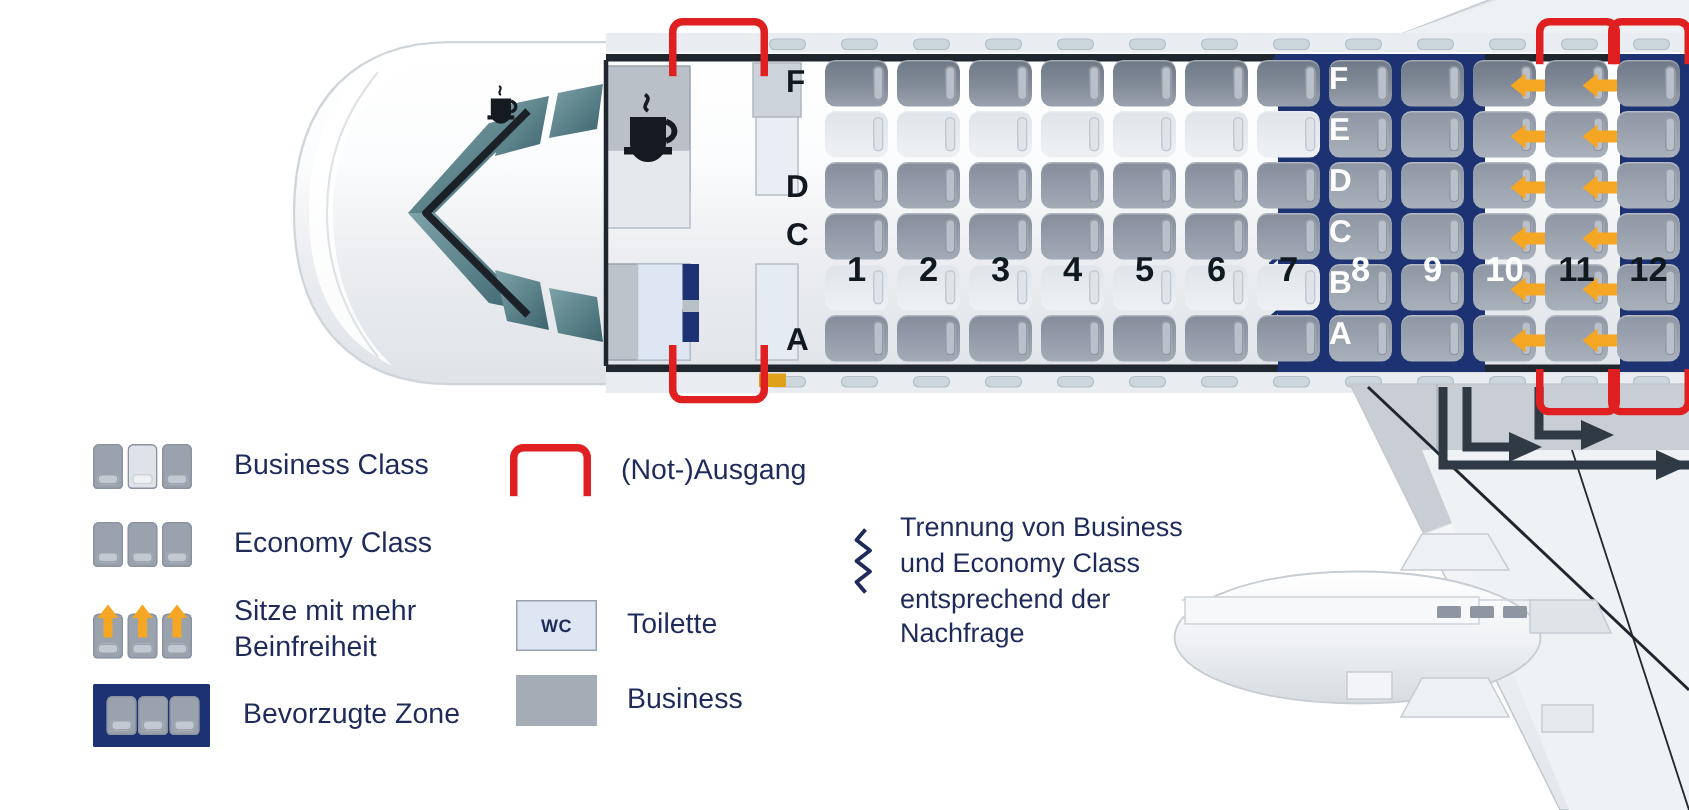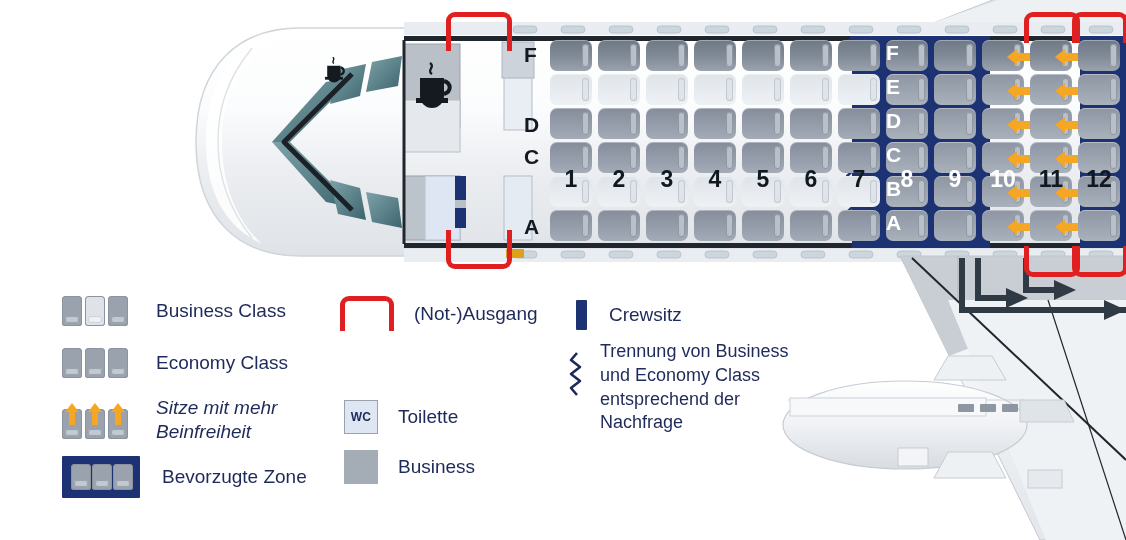--- a/index.html
+++ b/index.html
@@ -78,21 +78,21 @@
   .mini-seat.light::after{background:#eef0f3;box-shadow:0 0 0 1px #cdd2d9 inset;}
 
   .mini-frame{
     position:relative;width:78px;height:42px;background:#1c3272;
     display:flex;align-items:center;justify-content:center;border-radius:1px;
   }
 
   .mini-exit{width:44px;height:30px;border:5px solid #e02020;border-bottom:none;border-radius:9px 9px 0 0;}
 
   .mini-box{
-    width:34px;height:34px;display:flex;align-items:center;justify-content:center;
+    width:54px;height:34px;display:flex;align-items:center;justify-content:center;
     box-shadow:0 0 0 1px #9aa2ae inset;
   }
   .mini-box.galley{background:#c3c9d1;}
   .mini-box.wc{background:#dde6f2;}
   .mini-box.stow{background:#a4acb6;box-shadow:none;}
   .wc-text{font-size:12px;font-weight:700;color:#1e2a5a;letter-spacing:.3px;}
 
   .crew-bar{width:11px;height:30px;background:#1c3272;border-radius:1px;}
 </style>
 </head>
@@ -467,21 +467,21 @@
 
     <div class="lg-item" style="left:14px;top:70px;">
       <div class="mini-seats">
         <div class="mini-seat" style="left:0;"></div>
         <div class="mini-seat" style="left:23px;"></div>
         <div class="mini-seat" style="left:46px;"></div>
       </div>
       <div class="lg-label" style="margin-left:28px;">Economy Class</div>
     </div>
 
-    <div class="lg-item" style="left:14px;top:118px;font-style:italic;">
+    <div class="lg-item" style="left:14px;top:118px;">
       <div class="mini-seats" style="height:38px;">
         <div class="mini-seat" style="left:0;top:8px;"></div>
         <div class="mini-seat" style="left:23px;top:8px;"></div>
         <div class="mini-seat" style="left:46px;top:8px;"></div>
         <svg width="66" height="38" style="position:absolute;left:0;top:0;" viewBox="0 0 66 38">
           <g fill="#f5a623">
             <path d="M10 2 l7 9 h-4 v13 h-6 V11 h-4 z"></path>
             <path d="M33 2 l7 9 h-4 v13 h-6 V11 h-4 z"></path>
             <path d="M56 2 l7 9 h-4 v13 h-6 V11 h-4 z"></path>
           </g>
@@ -513,24 +513,20 @@
         <span class="wc-text">WC</span>
       </div>
       <div class="lg-label" style="margin-left:20px;">Toilette</div>
     </div>
 
     <div class="lg-item" style="left:296px;top:172px;">
       <div class="mini-box stow"></div>
       <div class="lg-label" style="margin-left:20px;">Business</div>
     </div>
 
-    <div class="lg-item" style="left:528px;top:22px;">
-      <div class="crew-bar"></div>
-      <div class="lg-label" style="margin-left:22px;">Crewsitz</div>
-    </div>
 
     <div class="lg-item" style="left:518px;top:62px;align-items:flex-start;">
       <svg width="20" height="52" viewBox="0 0 20 52" style="margin-top:12px;">
         <path d="M11 1 L5 8 L14 15 L5 22 L14 29 L5 36 L11 43" fill="none" stroke="#1e2a5a" stroke-width="2.6" stroke-linejoin="round"></path>
       </svg>
       <div class="lg-label small" style="margin-left:14px;line-height:1.32;">Trennung von Business
 und Economy Class
 entsprechend der
 Nachfrage</div>
     </div>

